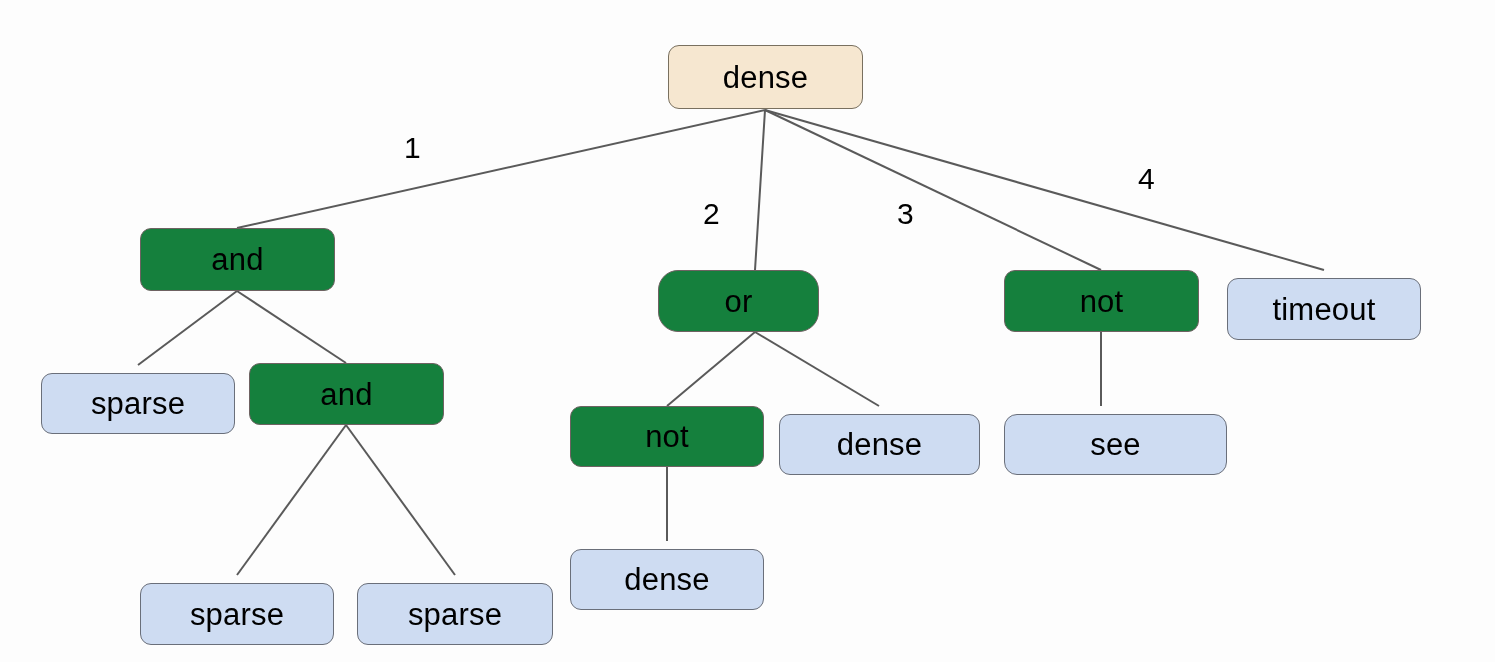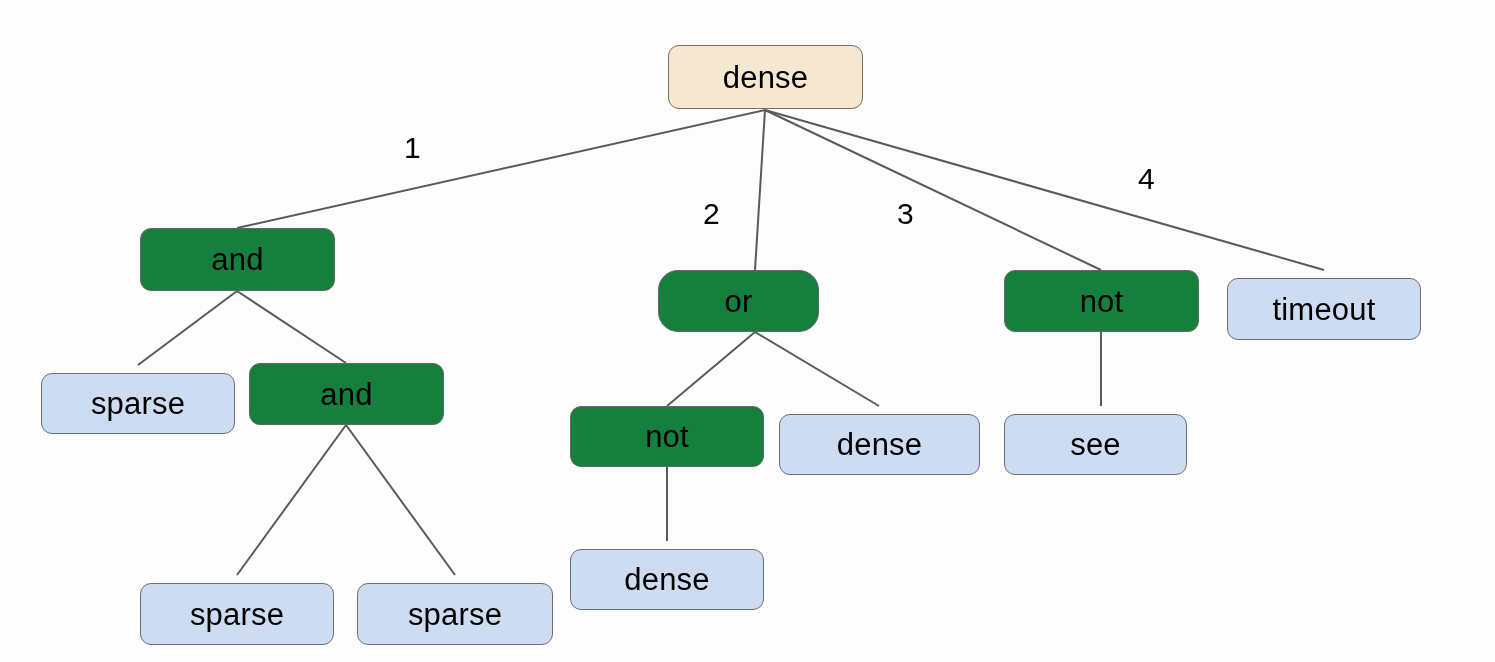--- a/index.html
+++ b/index.html
@@ -91,21 +91,21 @@
       </div>
       <div class="node node-op" style="left: 249px; top: 363px; width: 195px; height: 62px;">
         <span>and</span>
       </div>
       <div class="node node-op" style="left: 570px; top: 406px; width: 194px; height: 61px;">
         <span>not</span>
       </div>
       <div class="node node-leaf" style="left: 779px; top: 406px; width: 201px; height: 61px;">
         <span>dense</span>
       </div>
-      <div class="node node-leaf" style="left: 1004px; top: 406px; width: 183px; height: 61px;">
+      <div class="node node-leaf" style="left: 1004px; top: 406px; width: 223px; height: 61px; border-radius: 13px;">
         <span>see</span>
       </div>
       <div class="node node-leaf" style="left: 140px; top: 575px; width: 194px; height: 62px;">
         <span>sparse</span>
       </div>
       <div class="node node-leaf" style="left: 357px; top: 575px; width: 196px; height: 62px;">
         <span>sparse</span>
       </div>
       <div class="node node-leaf" style="left: 570px; top: 541px; width: 194px; height: 61px;">
         <span>dense</span>

